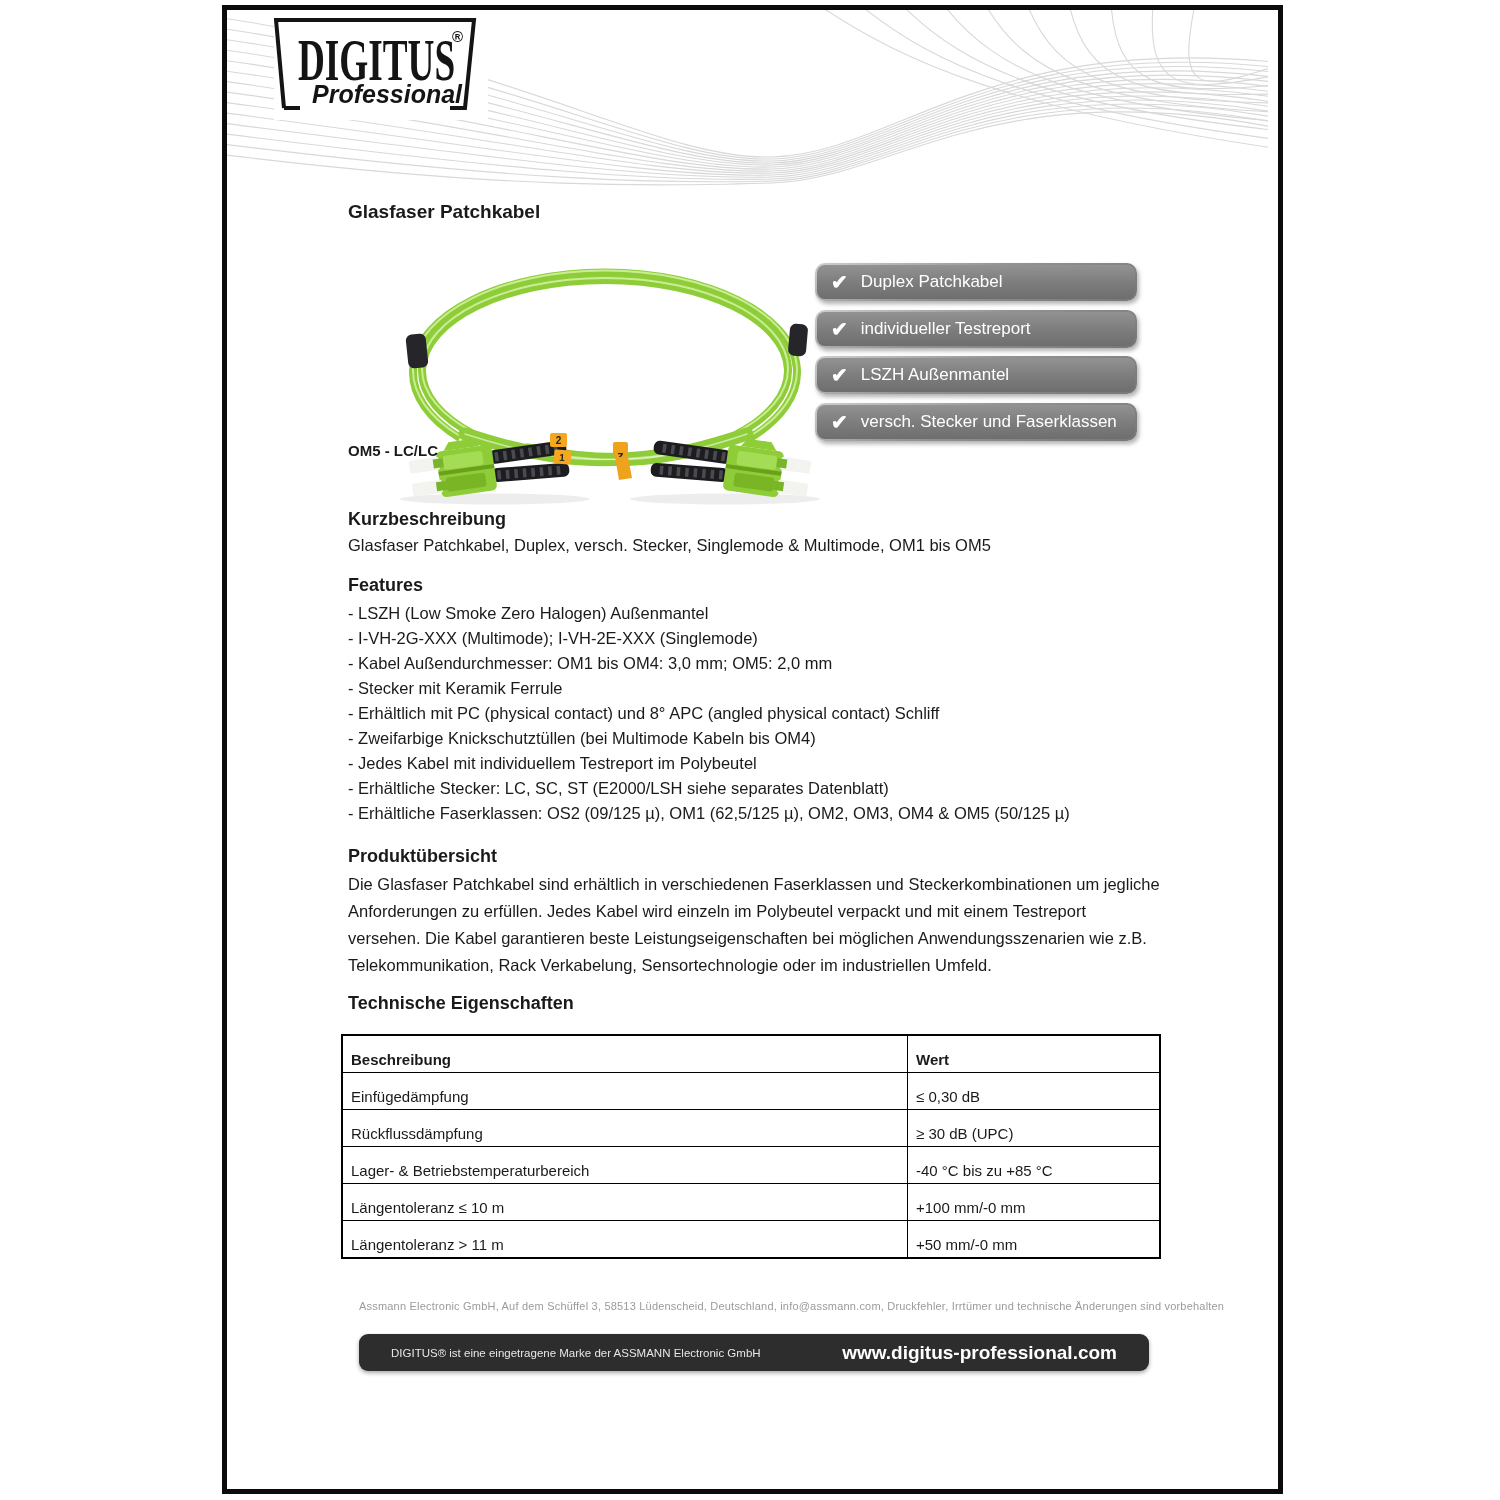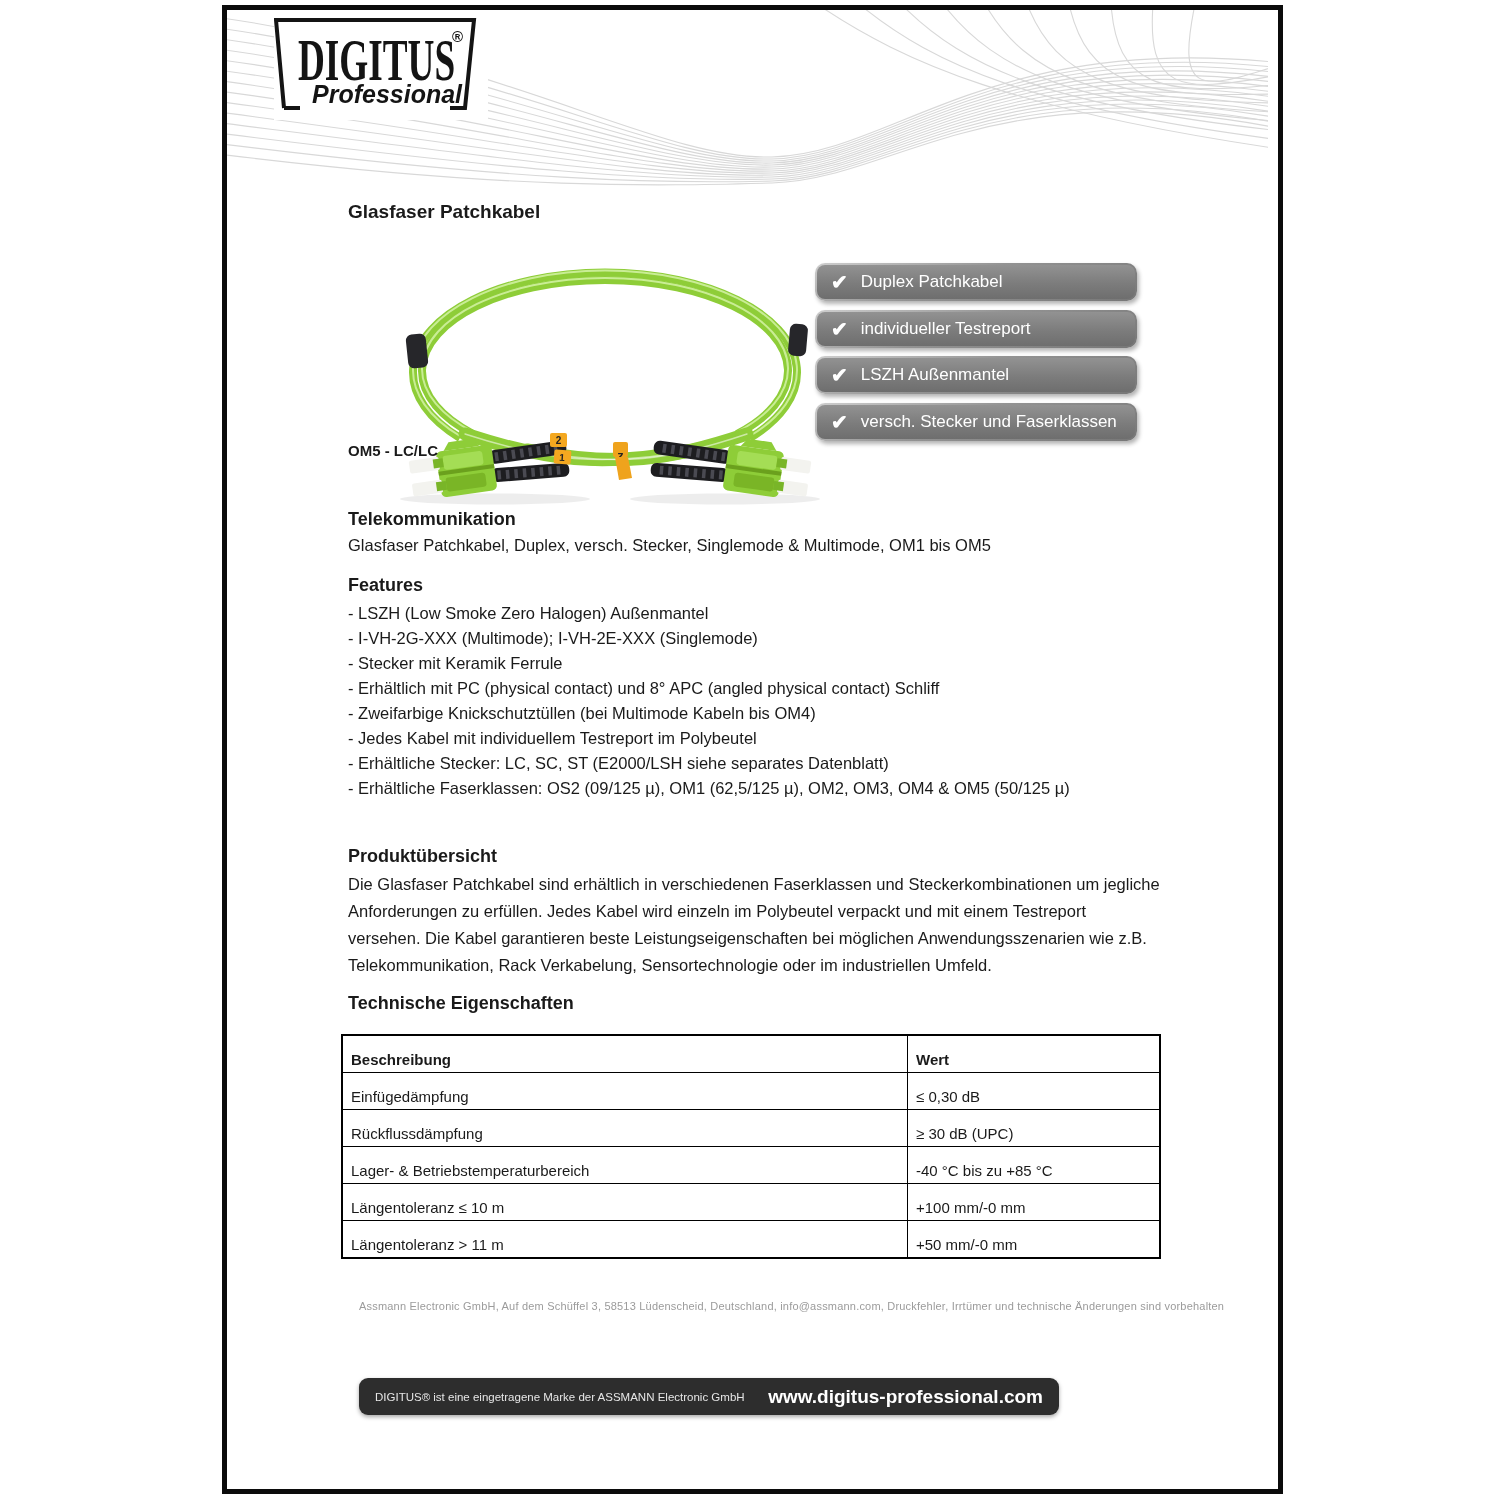--- a/index.html
+++ b/index.html
@@ -25,21 +25,21 @@
   .badge-label{color:#fff;font-size:17px;white-space:nowrap;}
   .sec-h{position:absolute;left:121px;font-size:18px;font-weight:bold;z-index:2;}
   .sec-body{position:absolute;left:121px;font-size:16.5px;z-index:2;}
   .feat-line{line-height:25px;white-space:nowrap;}
   .para{width:812px;line-height:27px;}
   .spec-table{position:absolute;left:114px;top:1024px;width:820px;border-collapse:collapse;z-index:2;border:2px solid #000;}
   .spec-table td,.spec-table th{border:1.5px solid #000;font-size:15px;padding:14px 8px 3px 8px;height:19px;text-align:left;vertical-align:middle;}
   .spec-table th{font-weight:bold;}
   .col-desc{width:548px;}
   .footer-address{position:absolute;left:132px;top:1290px;width:790px;text-align:right;font-size:11px;color:#9b9b9b;letter-spacing:.2px;z-index:2;white-space:nowrap;}
-  .footer-bar{position:absolute;left:132px;top:1368px;width:700px;height:37px;background:#2d2d2d;border-radius:9px;display:flex;justify-content:space-between;align-items:center;padding:0 16px;box-sizing:border-box;box-shadow:0 2px 4px rgba(0,0,0,.35);z-index:2;}
+  .footer-bar{position:absolute;left:132px;top:1324px;width:790px;height:37px;background:#2d2d2d;border-radius:9px;display:flex;justify-content:space-between;align-items:center;padding:0 32px;box-sizing:border-box;box-shadow:0 2px 4px rgba(0,0,0,.35);z-index:2;}
   .footer-trademark{color:#e6e6e6;font-size:11.5px;}
   .footer-site{color:#ffffff;font-size:19px;font-weight:bold;}
 </style>
 </head>
 <body>
 
 <div class="page">
 
   <svg id="waves" class="waves" width="1041" height="205" viewBox="0 0 1041 205">
       <path d="M -5 8 C 285 50 430 150 545 147 C 665 144 760 24 1046 52" class="wave"></path>
@@ -155,27 +155,28 @@
       <span class="badge-label">LSZH Außenmantel</span>
     </div>
   </div>
   <div class="badge" style="top:393px">
     <div class="badge-inner">
       <span class="badge-check">✔</span>
       <span class="badge-label">versch. Stecker und Faserklassen</span>
     </div>
   </div>
 
-  <div class="sec-h" style="top:499px">Telekommunikation</div>
+  <div class="sec-h" style="top:499px">Kurzbeschreibung</div>
   <div class="sec-body" style="top:526px">Glasfaser Patchkabel, Duplex, versch. Stecker, Singlemode &amp; Multimode, OM1 bis OM5</div>
 
   <div class="sec-h" style="top:565px">Features</div>
   <div class="sec-body" style="top:591px">
     <div class="feat-line">- LSZH (Low Smoke Zero Halogen) Außenmantel</div>
     <div class="feat-line">- I-VH-2G-XXX (Multimode); I-VH-2E-XXX (Singlemode)</div>
+    <div class="feat-line">- Kabel Außendurchmesser: OM1 bis OM4: 3,0 mm; OM5: 2,0 mm</div>
     <div class="feat-line">- Stecker mit Keramik Ferrule</div>
     <div class="feat-line">- Erhältlich mit PC (physical contact) und 8° APC (angled physical contact) Schliff</div>
     <div class="feat-line">- Zweifarbige Knickschutztüllen (bei Multimode Kabeln bis OM4)</div>
     <div class="feat-line">- Jedes Kabel mit individuellem Testreport im Polybeutel</div>
     <div class="feat-line">- Erhältliche Stecker: LC, SC, ST (E2000/LSH siehe separates Datenblatt)</div>
     <div class="feat-line">- Erhältliche Faserklassen: OS2 (09/125 µ), OM1 (62,5/125 µ), OM2, OM3, OM4 &amp; OM5 (50/125 µ)</div>
   </div>
 
   <div class="sec-h" style="top:836px">Produktübersicht</div>
   <div class="sec-body para" style="top:861px">Die Glasfaser Patchkabel sind erhältlich in verschiedenen Faserklassen und Steckerkombinationen um jegliche Anforderungen zu erfüllen. Jedes Kabel wird einzeln im Polybeutel verpackt und mit einem Testreport versehen. Die Kabel garantieren beste Leistungseigenschaften bei möglichen Anwendungsszenarien wie z.B. Telekommunikation, Rack Verkabelung, Sensortechnologie oder im industriellen Umfeld.</div>

